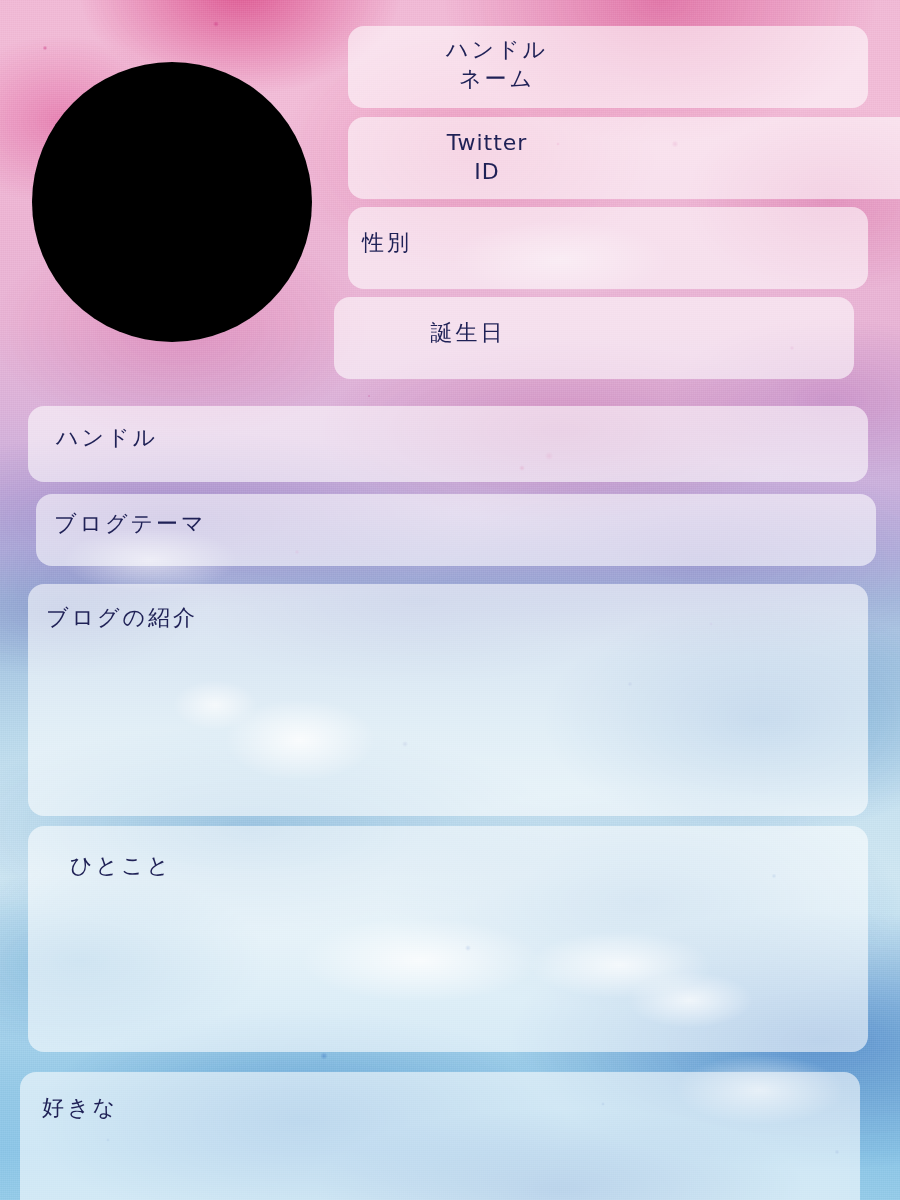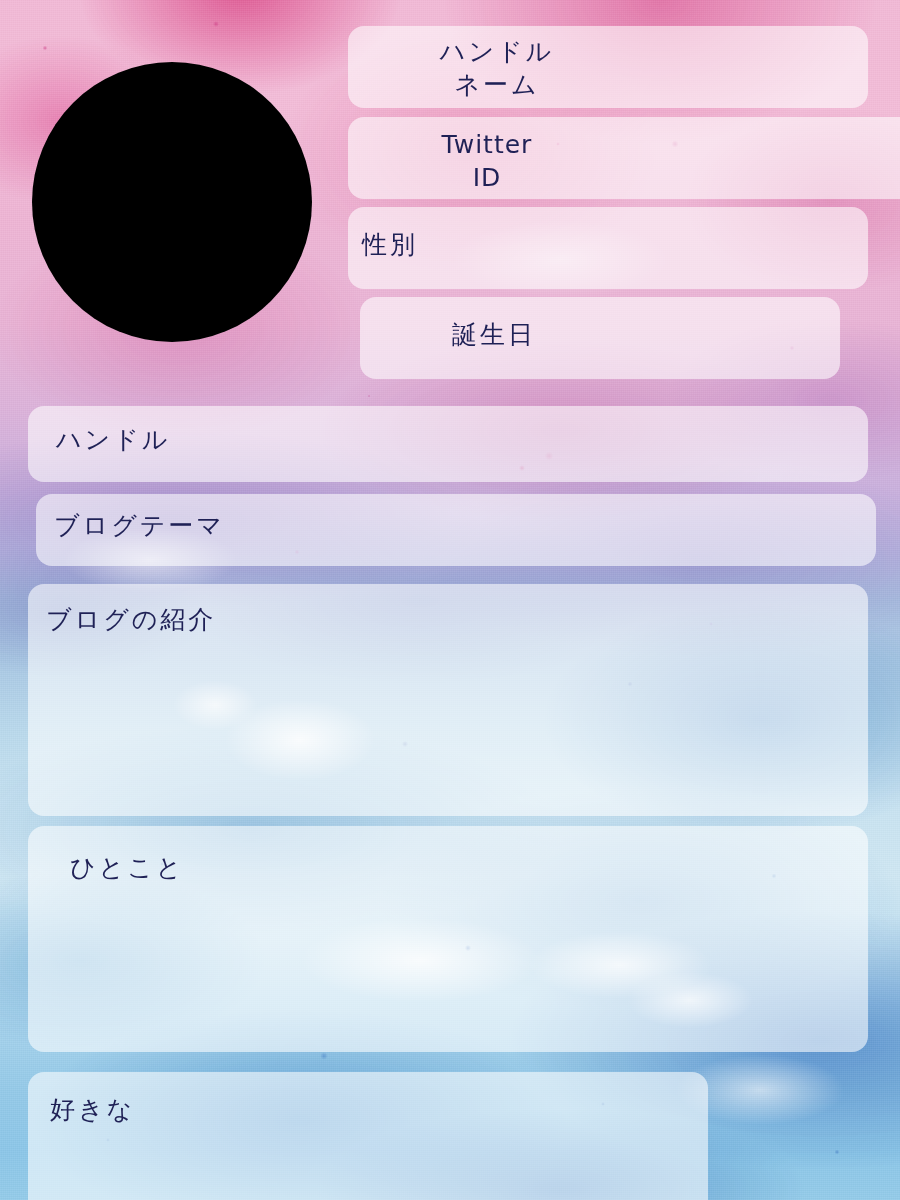--- a/index.html
+++ b/index.html
@@ -135,44 +135,44 @@
       repeating-linear-gradient(90deg, rgba(255,255,255,0.10) 0px, rgba(255,255,255,0.10) 1px, rgba(0,0,0,0.03) 1px, rgba(0,0,0,0.03) 2px);
   }
 
   
   .field {
     position: absolute;
     background: rgba(255,255,255,0.58);
     border-radius: 16px;
     box-sizing: border-box;
     color: #1f2156;
-    font-size: 25px;
+    font-size: 22px;
     letter-spacing: 3px;
     line-height: 1.3;
   }
   .field .label {
     position: absolute;
     white-space: pre-line;
     color: #1f2156;
   }
 
   .field.top-right { }
 
   
   #f-handle  { left: 348px; top: 26px;  width: 520px; height: 82px; }
   #f-twitter { left: 348px; top: 117px; width: 604px; height: 82px; }
   #f-gender  { left: 348px; top: 207px; width: 520px; height: 82px; }
-  #f-birth   { left: 360px; top: 297px; width: 480px; height: 82px; }
+  #f-birth   { left: 334px; top: 297px; width: 520px; height: 82px; }
 
   
   #f-blogname  { left: 28px; top: 406px;  width: 840px; height: 76px; }
   #f-blogtheme { left: 28px; top: 494px;  width: 840px; height: 72px; margin-left: 8px; }
   #f-blogintro { left: 28px; top: 584px;  width: 840px; height: 232px; }
   #f-hitokoto  { left: 28px; top: 826px;  width: 840px; height: 226px; padding-left: 32px; }
-  #f-suki      { left: 28px; top: 1072px; width: 680px; height: 128px; border-bottom-left-radius: 0; border-bottom-right-radius: 0; }
+  #f-suki      { left: 20px; top: 1072px; width: 840px; height: 128px; border-bottom-left-radius: 0; border-bottom-right-radius: 0; }
 
   
   #f-handle .label  { left: 14px; top: 10px;  width: 270px; text-align: center; }
   #f-twitter .label { left: 14px; top: 12px;  width: 250px; text-align: center; letter-spacing: 1px; }
   #f-gender .label  { left: 14px; top: 22px;  width: 230px; }
   #f-birth .label   { left: 14px; top: 22px;  width: 240px; text-align: center; }
 
   #f-blogname .label  { left: 28px; top: 18px; }
   #f-blogtheme .label { left: 18px; top: 16px; }
   #f-blogintro .label { left: 18px; top: 20px; }

